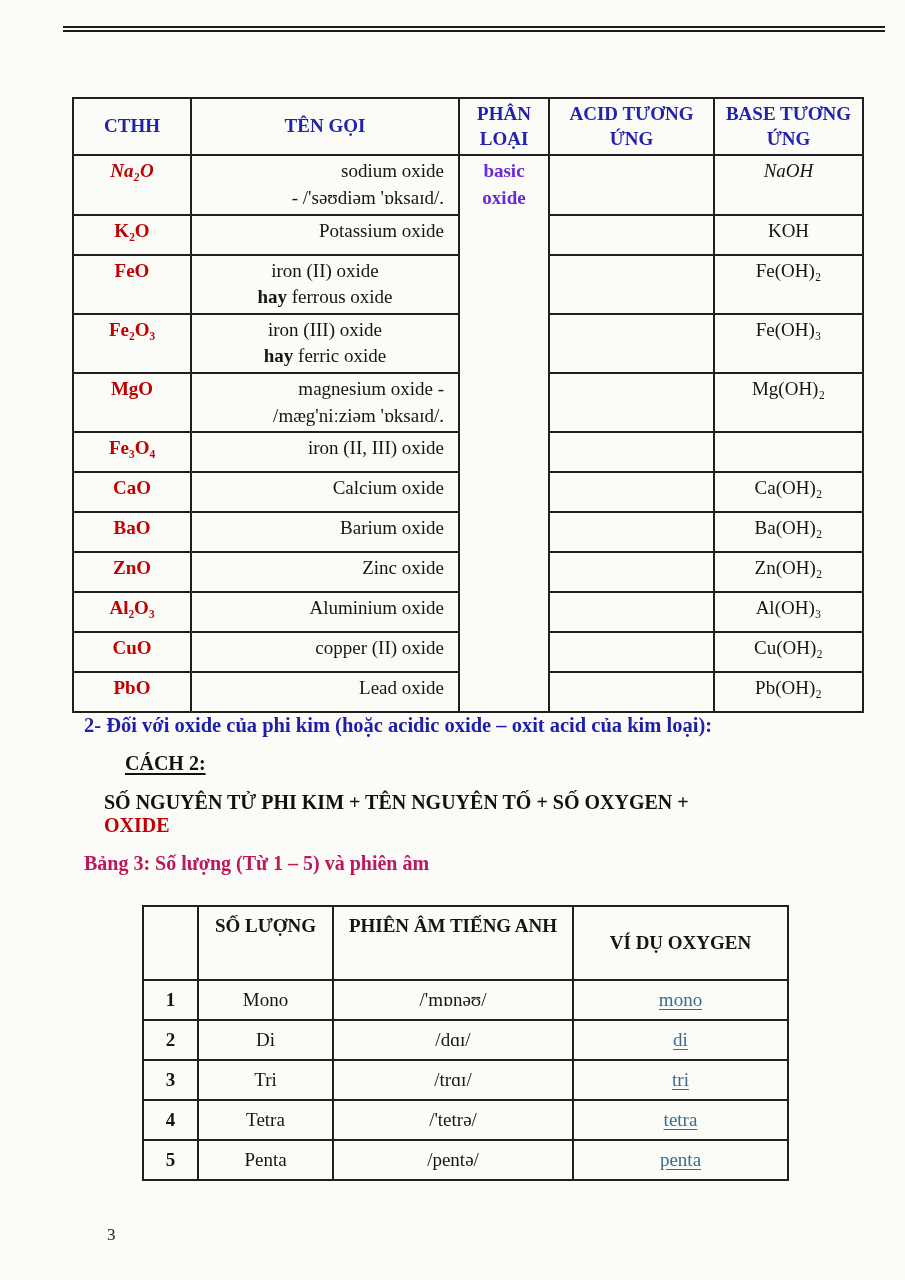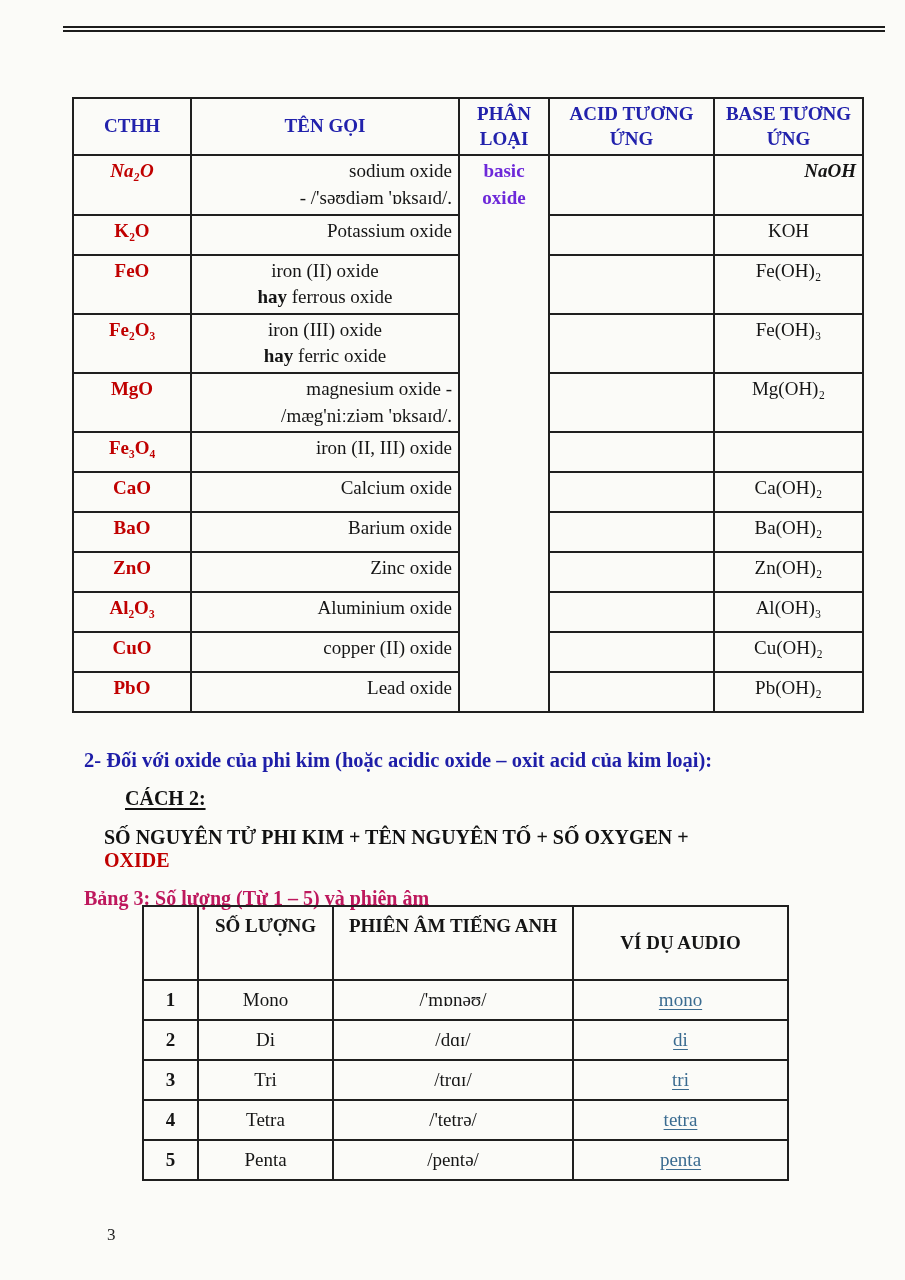--- a/index.html
+++ b/index.html
@@ -15,37 +15,37 @@
     border-top:6px double #1c1c1c;
   }
   
   table{border-collapse:collapse;table-layout:fixed;}
   .oxide-table{position:absolute;left:72px;top:97px;width:790px;}
   .oxide-table th,.oxide-table td{border:2px solid #1f1f1f;}
   .oxide-table th{
     color:#2222ac;font-weight:bold;font-size:19px;
     text-align:center;vertical-align:middle;padding:3px 2px;height:48px;line-height:1.3;
   }
-  .oxide-table td{height:34px;padding:2px 6px;font-size:19px;line-height:1.4;}
+  .oxide-table td{height:34px;padding:2px 14px;font-size:19px;line-height:1.4;}
   .cell-formula{
     text-align:center;vertical-align:top;
     color:#c00000;font-weight:bold;font-size:19.5px;padding-top:4px;
   }
   .cell-formula.italic{font-style:italic;}
   .cell-name{vertical-align:top;text-align:right;}
   .cell-name.center{text-align:center;}
   .cell-name div{white-space:nowrap;}
   .cell-class{
     text-align:center;vertical-align:top;padding-top:85px;
     color:#6d28d9;font-weight:bold;font-size:20px;line-height:1.45;
   }
   .cell-base{text-align:center;vertical-align:top;padding-top:4px;}
-  .cell-base.bold-italic{font-weight:bold;font-style:italic;text-align:right;}
-  
-  .section{position:absolute;left:0;top:741px;width:750px;}
+  .cell-base.bold-italic{font-weight:normal;font-style:italic;}
+  
+  .section{position:absolute;left:0;top:706px;width:750px;}
   .section p{margin:0;}
   .h2{margin:8px 0 0 84px !important;font-size:20.5px;font-weight:bold;color:#1e1ea8;}
   .line{font-size:20px;font-weight:bold;color:#111;}
   .cach1{margin:15px 0 0 125px !important;}
   .cach2{margin:15px 0 0 125px !important;}
   .formula2{margin:16px 0 0 104px !important;}
   .bang3{margin:15px 0 0 84px !important;font-size:20px;font-weight:bold;color:#be185d;}
   .label{text-decoration:underline;text-underline-offset:3px;}
   .gap{display:inline-block;width:42px;}
   .red{color:#c00000;}
@@ -205,21 +205,21 @@
     <col style="width:55px">
       <col style="width:135px">
       <col style="width:240px">
       <col style="width:215px">
   </colgroup>
   <thead>
     <tr>
       <th></th>
       <th>SỐ LƯỢNG</th>
       <th>PHIÊN ÂM TIẾNG ANH</th>
-      <th class="mid">VÍ DỤ AUDIO</th>
+      <th class="mid">VÍ DỤ OXYGEN</th>
     </tr>
   </thead>
   <tbody id="quantity-body">
       <tr>
         <td class="q-num">1</td>
         <td>Mono</td>
         <td>/'mɒnəʊ/</td>
         <td><span class="audio-link">mono</span></td>
       </tr>
       <tr>

